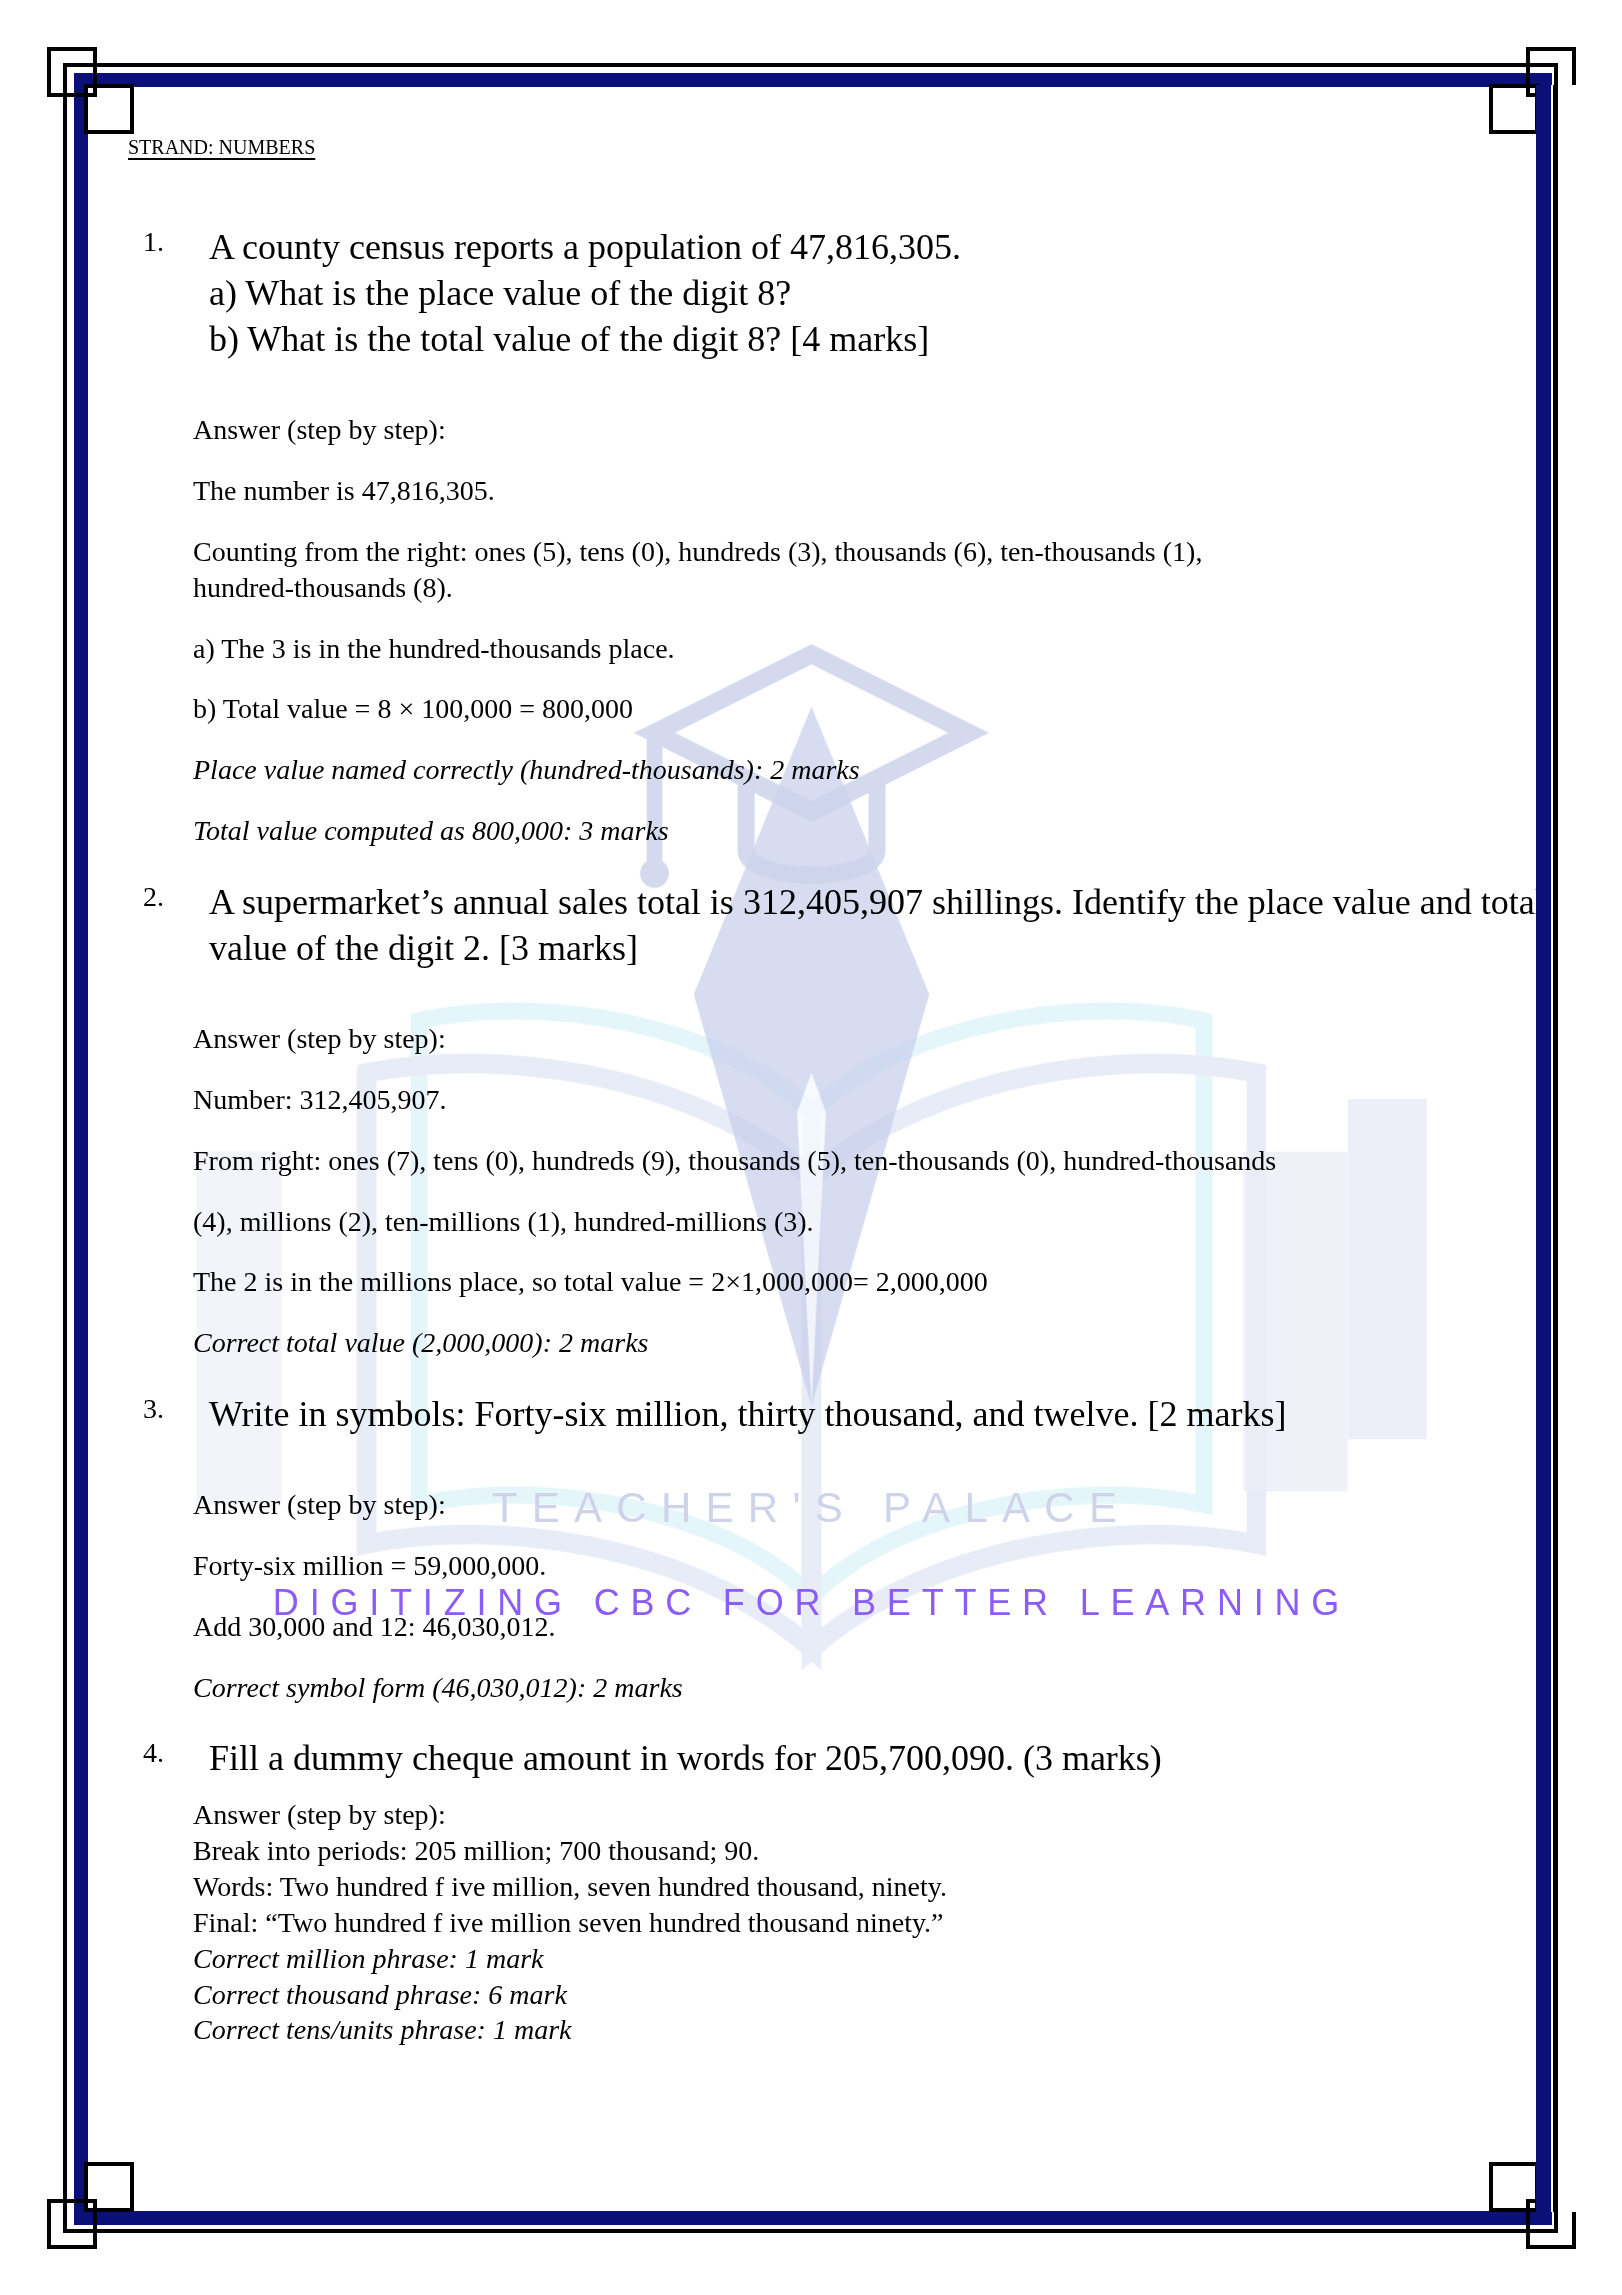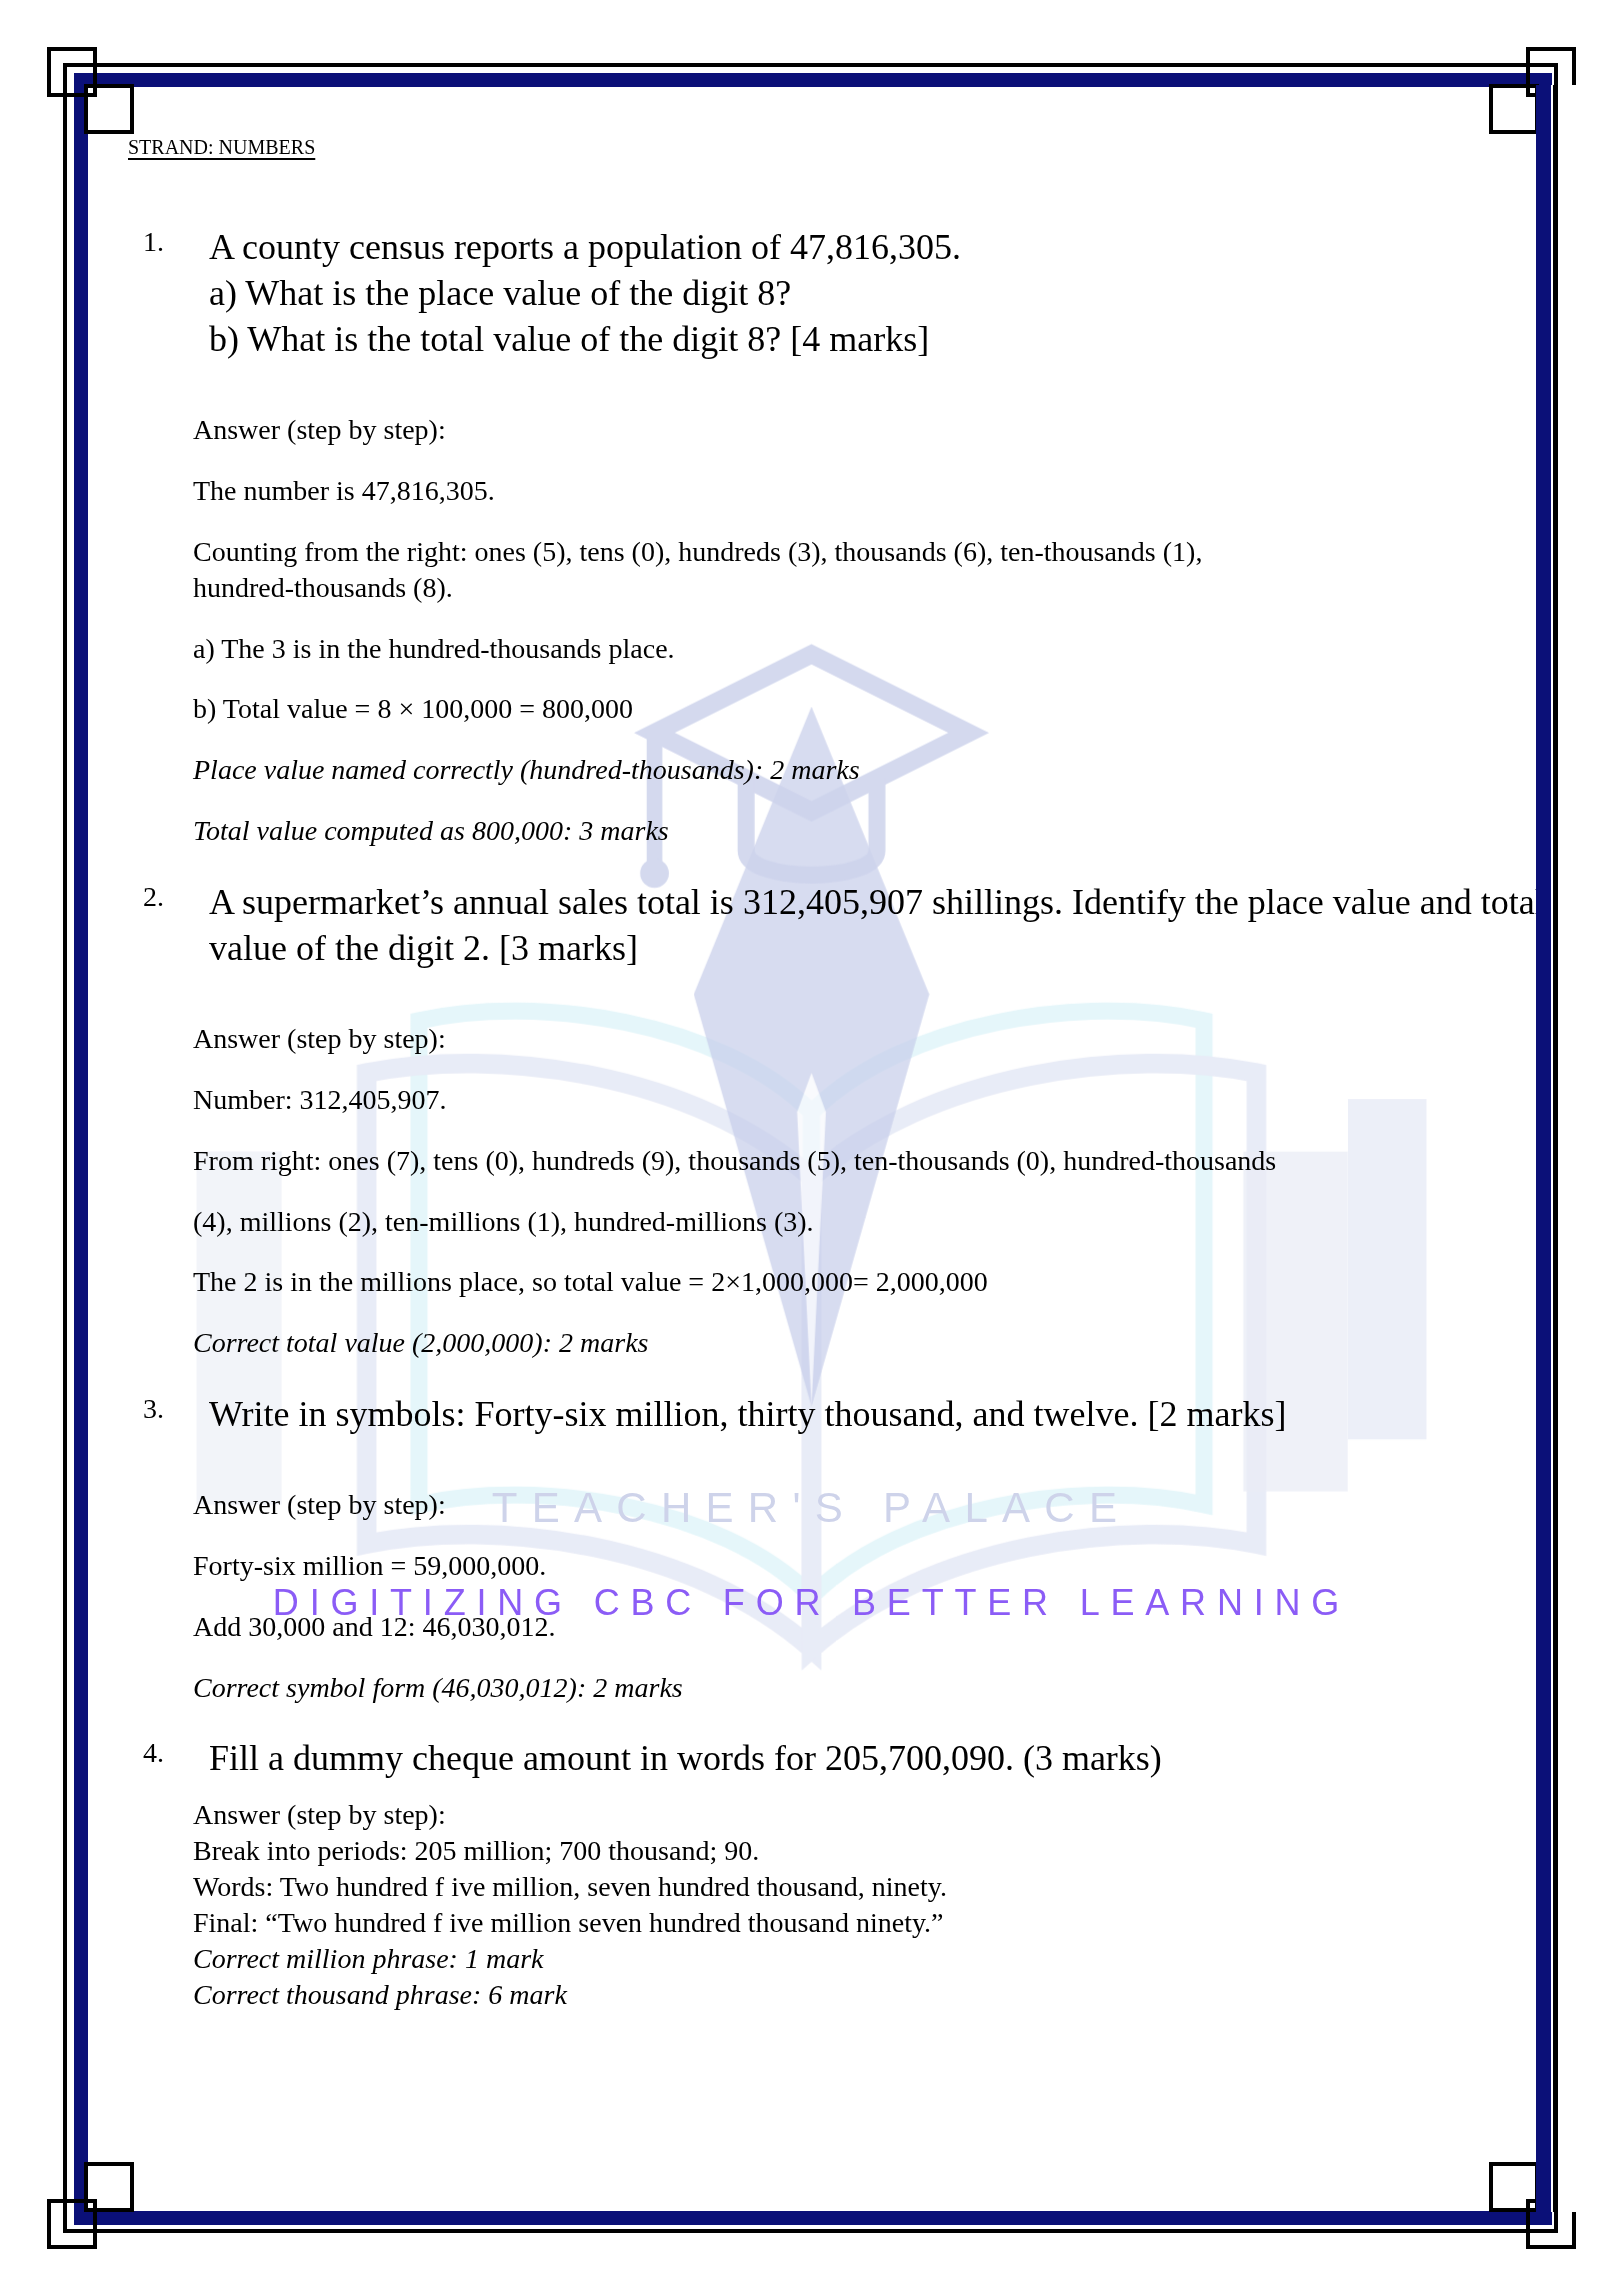--- a/index.html
+++ b/index.html
@@ -300,20 +300,21 @@
       </li>
       <li class="question">
         <span class="q-num">4.</span>
         <p class="q-stem">Fill a dummy cheque amount in words for 205,700,090. (3 marks)</p>
         <p class="tight-line">Answer (step by step):</p>
         <p class="tight-line">Break into periods: 205 million; 700 thousand; 90.</p>
         <p class="tight-line">Words: Two hundred f ive million, seven hundred thousand, ninety.</p>
         <p class="tight-line">Final: “Two hundred f ive million seven hundred thousand ninety.”</p>
         <p class="tight-line italic">Correct million phrase: 1 mark</p>
         <p class="tight-line italic">Correct thousand phrase: 6 mark</p>
+        <p class="tight-line italic">Correct tens/units phrase: 1 mark</p>
       </li>
     </ol>
 
 </div>
 
 <div id="clip-mask"></div>
 <div id="clip-mask-navy"></div>
 <div id="clip-mask-black"></div>
 
 

